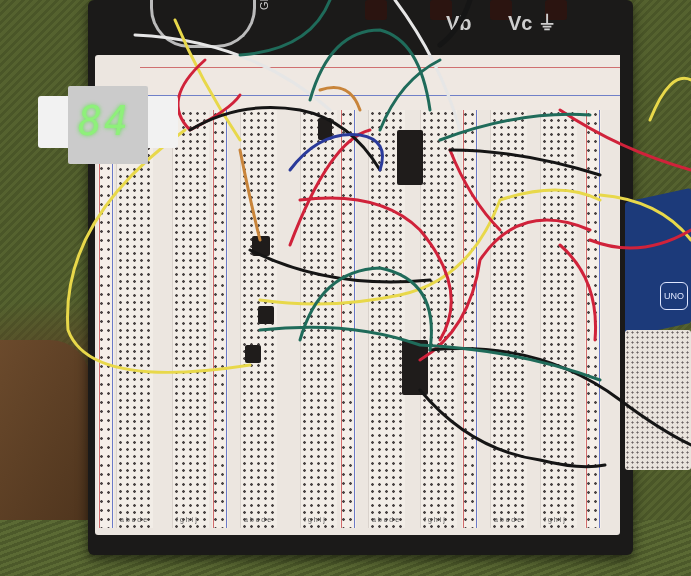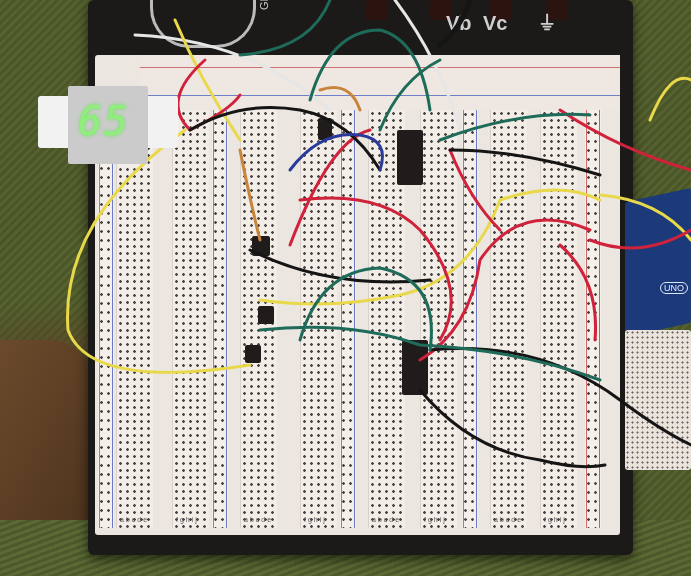--- a/index.html
+++ b/index.html
@@ -35,21 +35,21 @@
   .col-label{position:absolute;top:516px;font-size:7px;color:#555;letter-spacing:2px;}
   .display{position:absolute;left:38px;top:86px;width:140px;height:80px;}
   .display .housing{position:absolute;left:0;top:10px;width:140px;height:52px;background:#f2f2f2;border-radius:3px;}
   .display .face{position:absolute;left:30px;top:0;width:80px;height:78px;background:#cbcbcb;border-radius:2px;}
   .display .digits{position:absolute;left:40px;top:12px;font-family:"DejaVu Sans Mono",monospace;font-size:40px;
          color:#8ef07a;font-style:italic;letter-spacing:2px;text-shadow:0 0 4px #6fe060;}
   .chip{position:absolute;background:#1f1c1b;border-radius:2px;}
   .arduino{position:absolute;left:625px;top:195px;width:66px;height:135px;background:#1c3a7a;
          transform:skewY(-12deg);border-radius:3px;}
   .arduino-label{position:absolute;left:660px;top:282px;color:#dfe6ff;font-size:9px;border:1px solid #dfe6ff;
-         border-radius:6px;padding:0 3px;}
+         border-radius:6px;padding:8px 3px;}
   .mini-bb{position:absolute;left:625px;top:330px;width:66px;height:140px;background:#e9e3dc;
          background-image:radial-gradient(circle,#6a6262 0.8px,transparent 1.3px);background-size:5px 5px;
          border-radius:3px;}
   svg.wires{position:absolute;left:0;top:0;width:691px;height:576px;}
 </style>
 </head>
 <body>
 
 <div class="scene"></div>
 <div class="wood-left"></div>
@@ -58,21 +58,21 @@
 <div class="black-base"></div>
 <div class="logo"></div>
 <div class="logo-text">GRA-2</div>
 
 <div class="post" style="left:365px"></div>
 <div class="post" style="left:430px"></div>
 <div class="post" style="left:490px"></div>
 <div class="post" style="left:545px"></div>
 <span class="post-label" style="left:372px;color:transparent">Va</span>
 <span class="post-label" style="left:446px">Vb</span>
-<span class="post-label" style="left:483px">Vc</span>
+<span class="post-label" style="left:508px">Vc</span>
 <span class="post-label" style="left:540px">⏚</span>
 
 <div class="board"></div>
 <div class="top-rail">
   <div class="rail-line" style="left:0;top:12px;width:480px;background:#d07070"></div>
   <div class="rail-line" style="left:0;top:40px;width:480px;background:#7080c8"></div>
 </div>
 
 <div class="bus" style="left:98px">
     <div class="red"></div>
@@ -161,14 +161,14 @@
     <path d="M290 170 Q320 130 360 135 Q390 140 380 170" stroke="#2a3a9a"></path>
 
     <path d="M240 150 Q250 200 260 240" stroke="#c8843a"></path>
     <path d="M320 90 Q350 80 360 110" stroke="#c8843a"></path>
   </g>
 </svg>
 
 <div class="display">
   <div class="housing"></div>
   <div class="face"></div>
-  <div class="digits">65</div>
+  <div class="digits">84</div>
 </div>
 
 </body></html>

